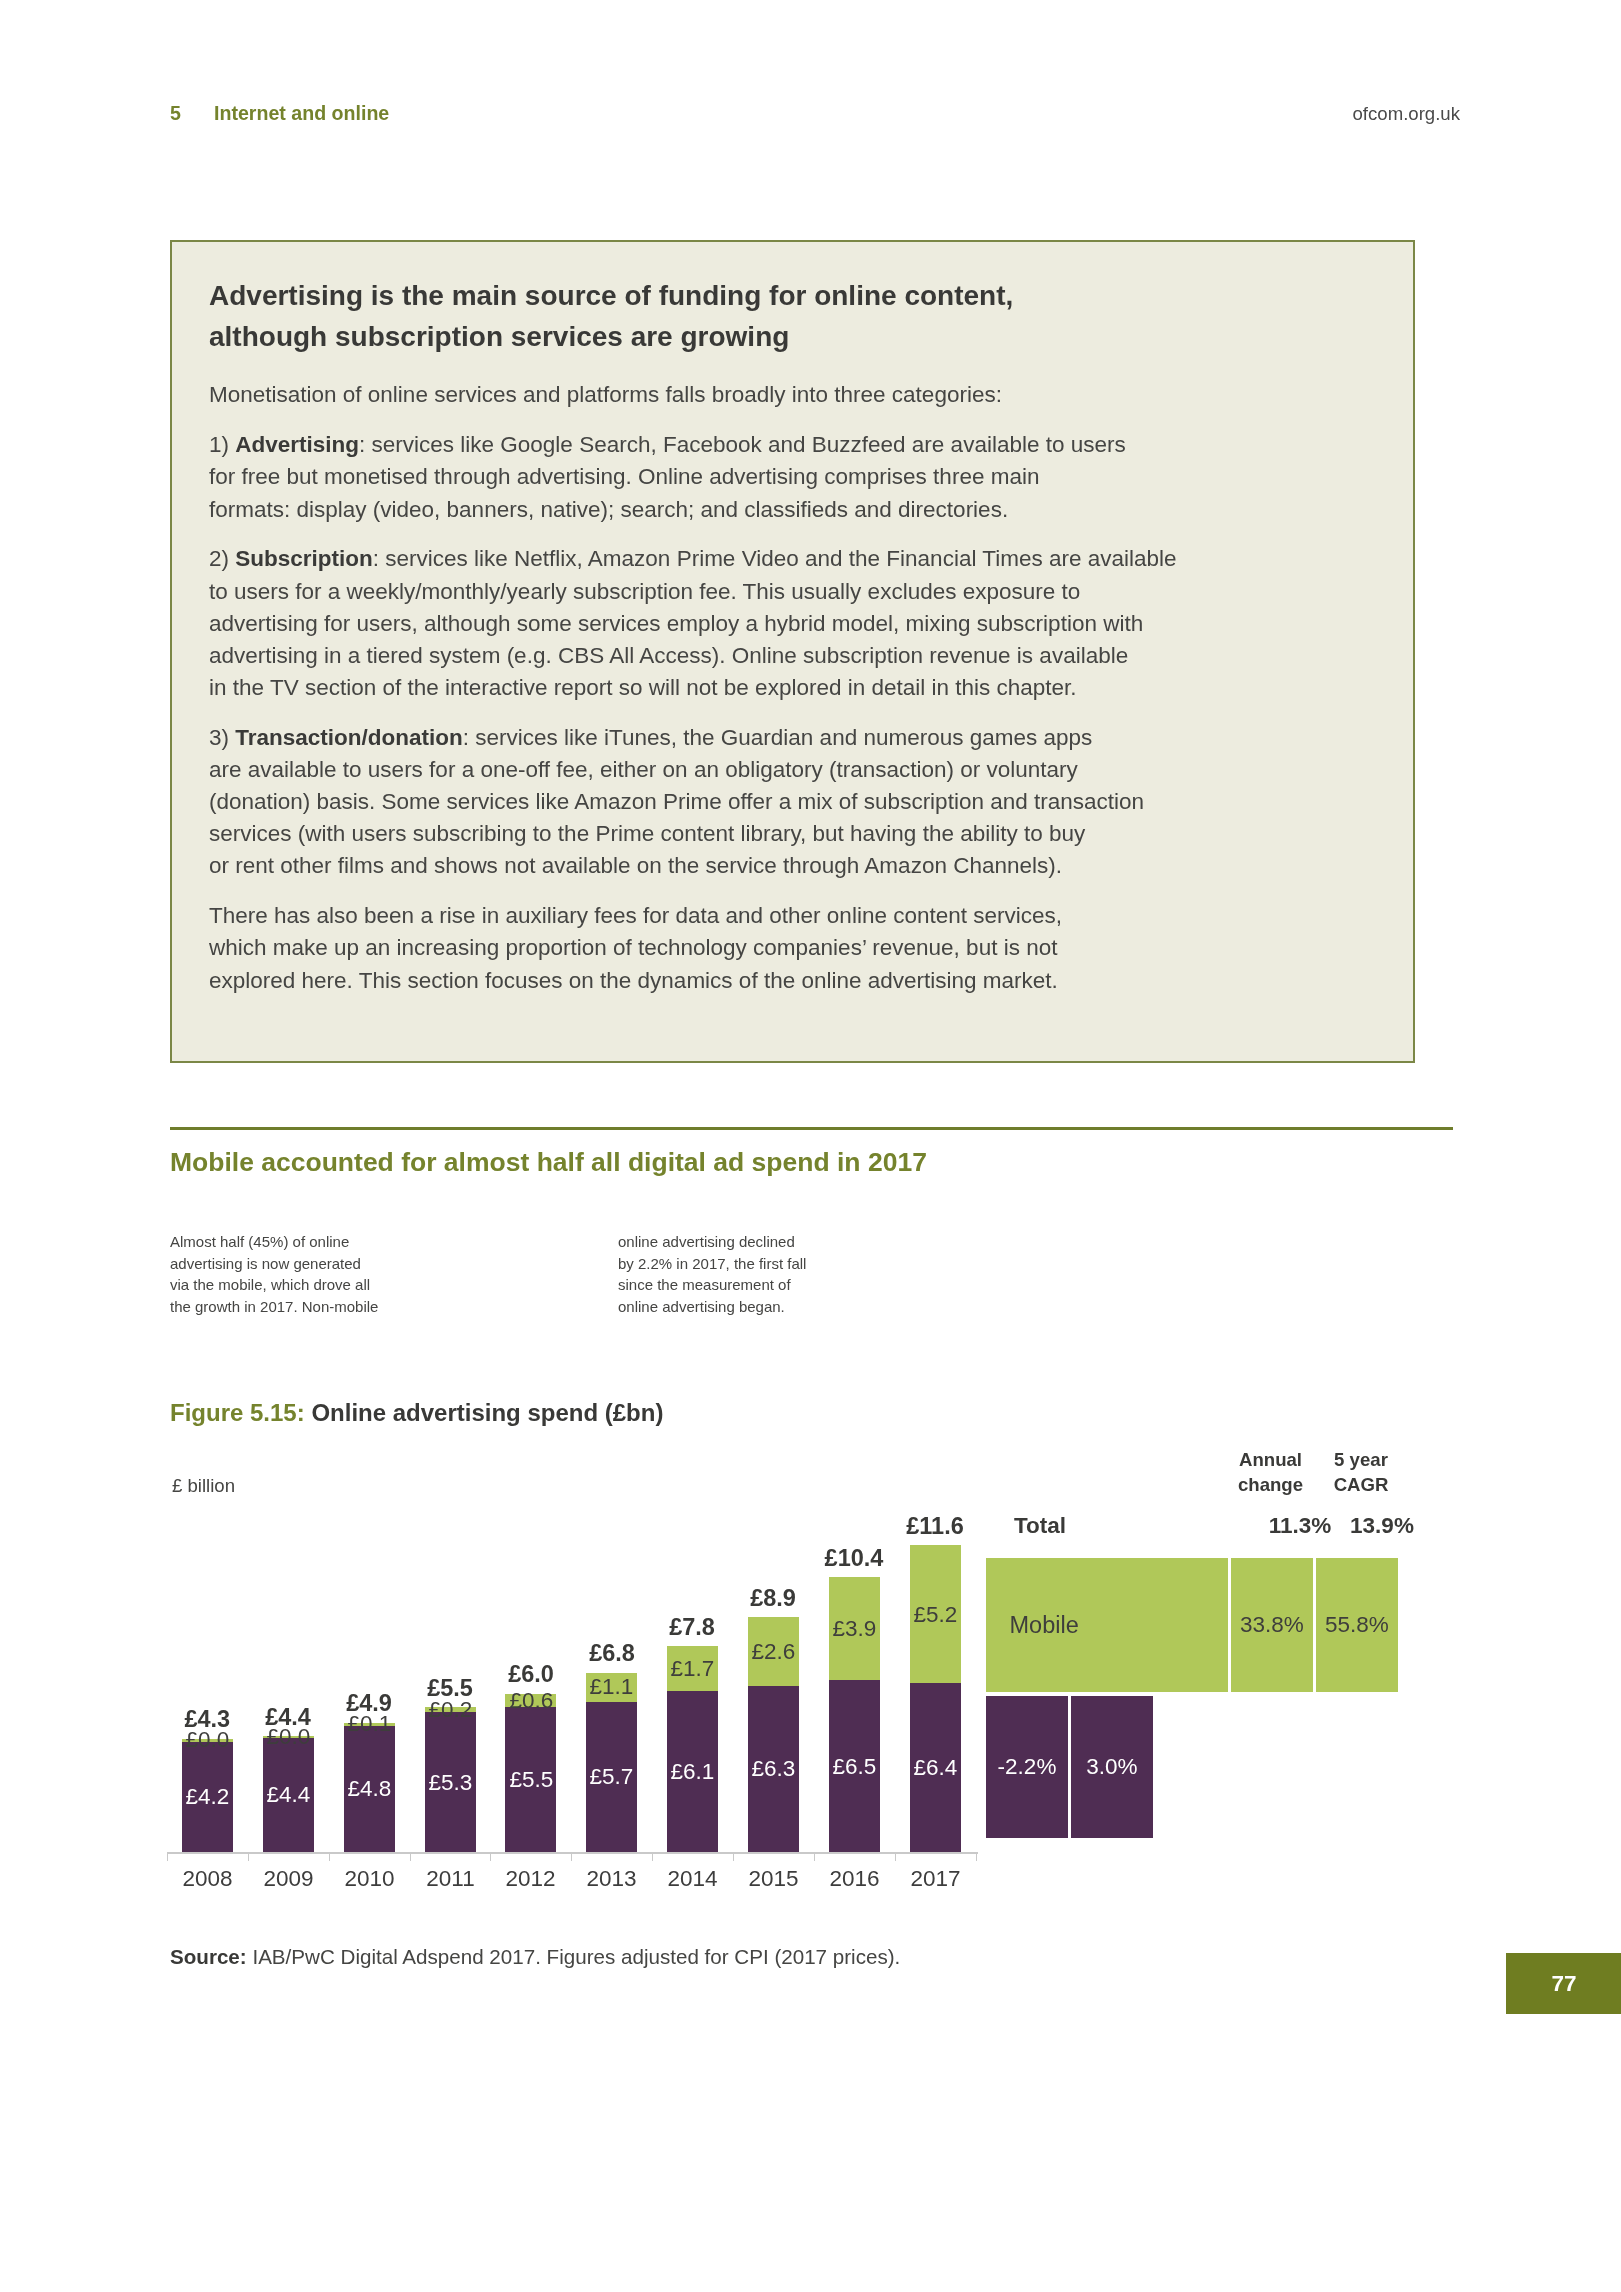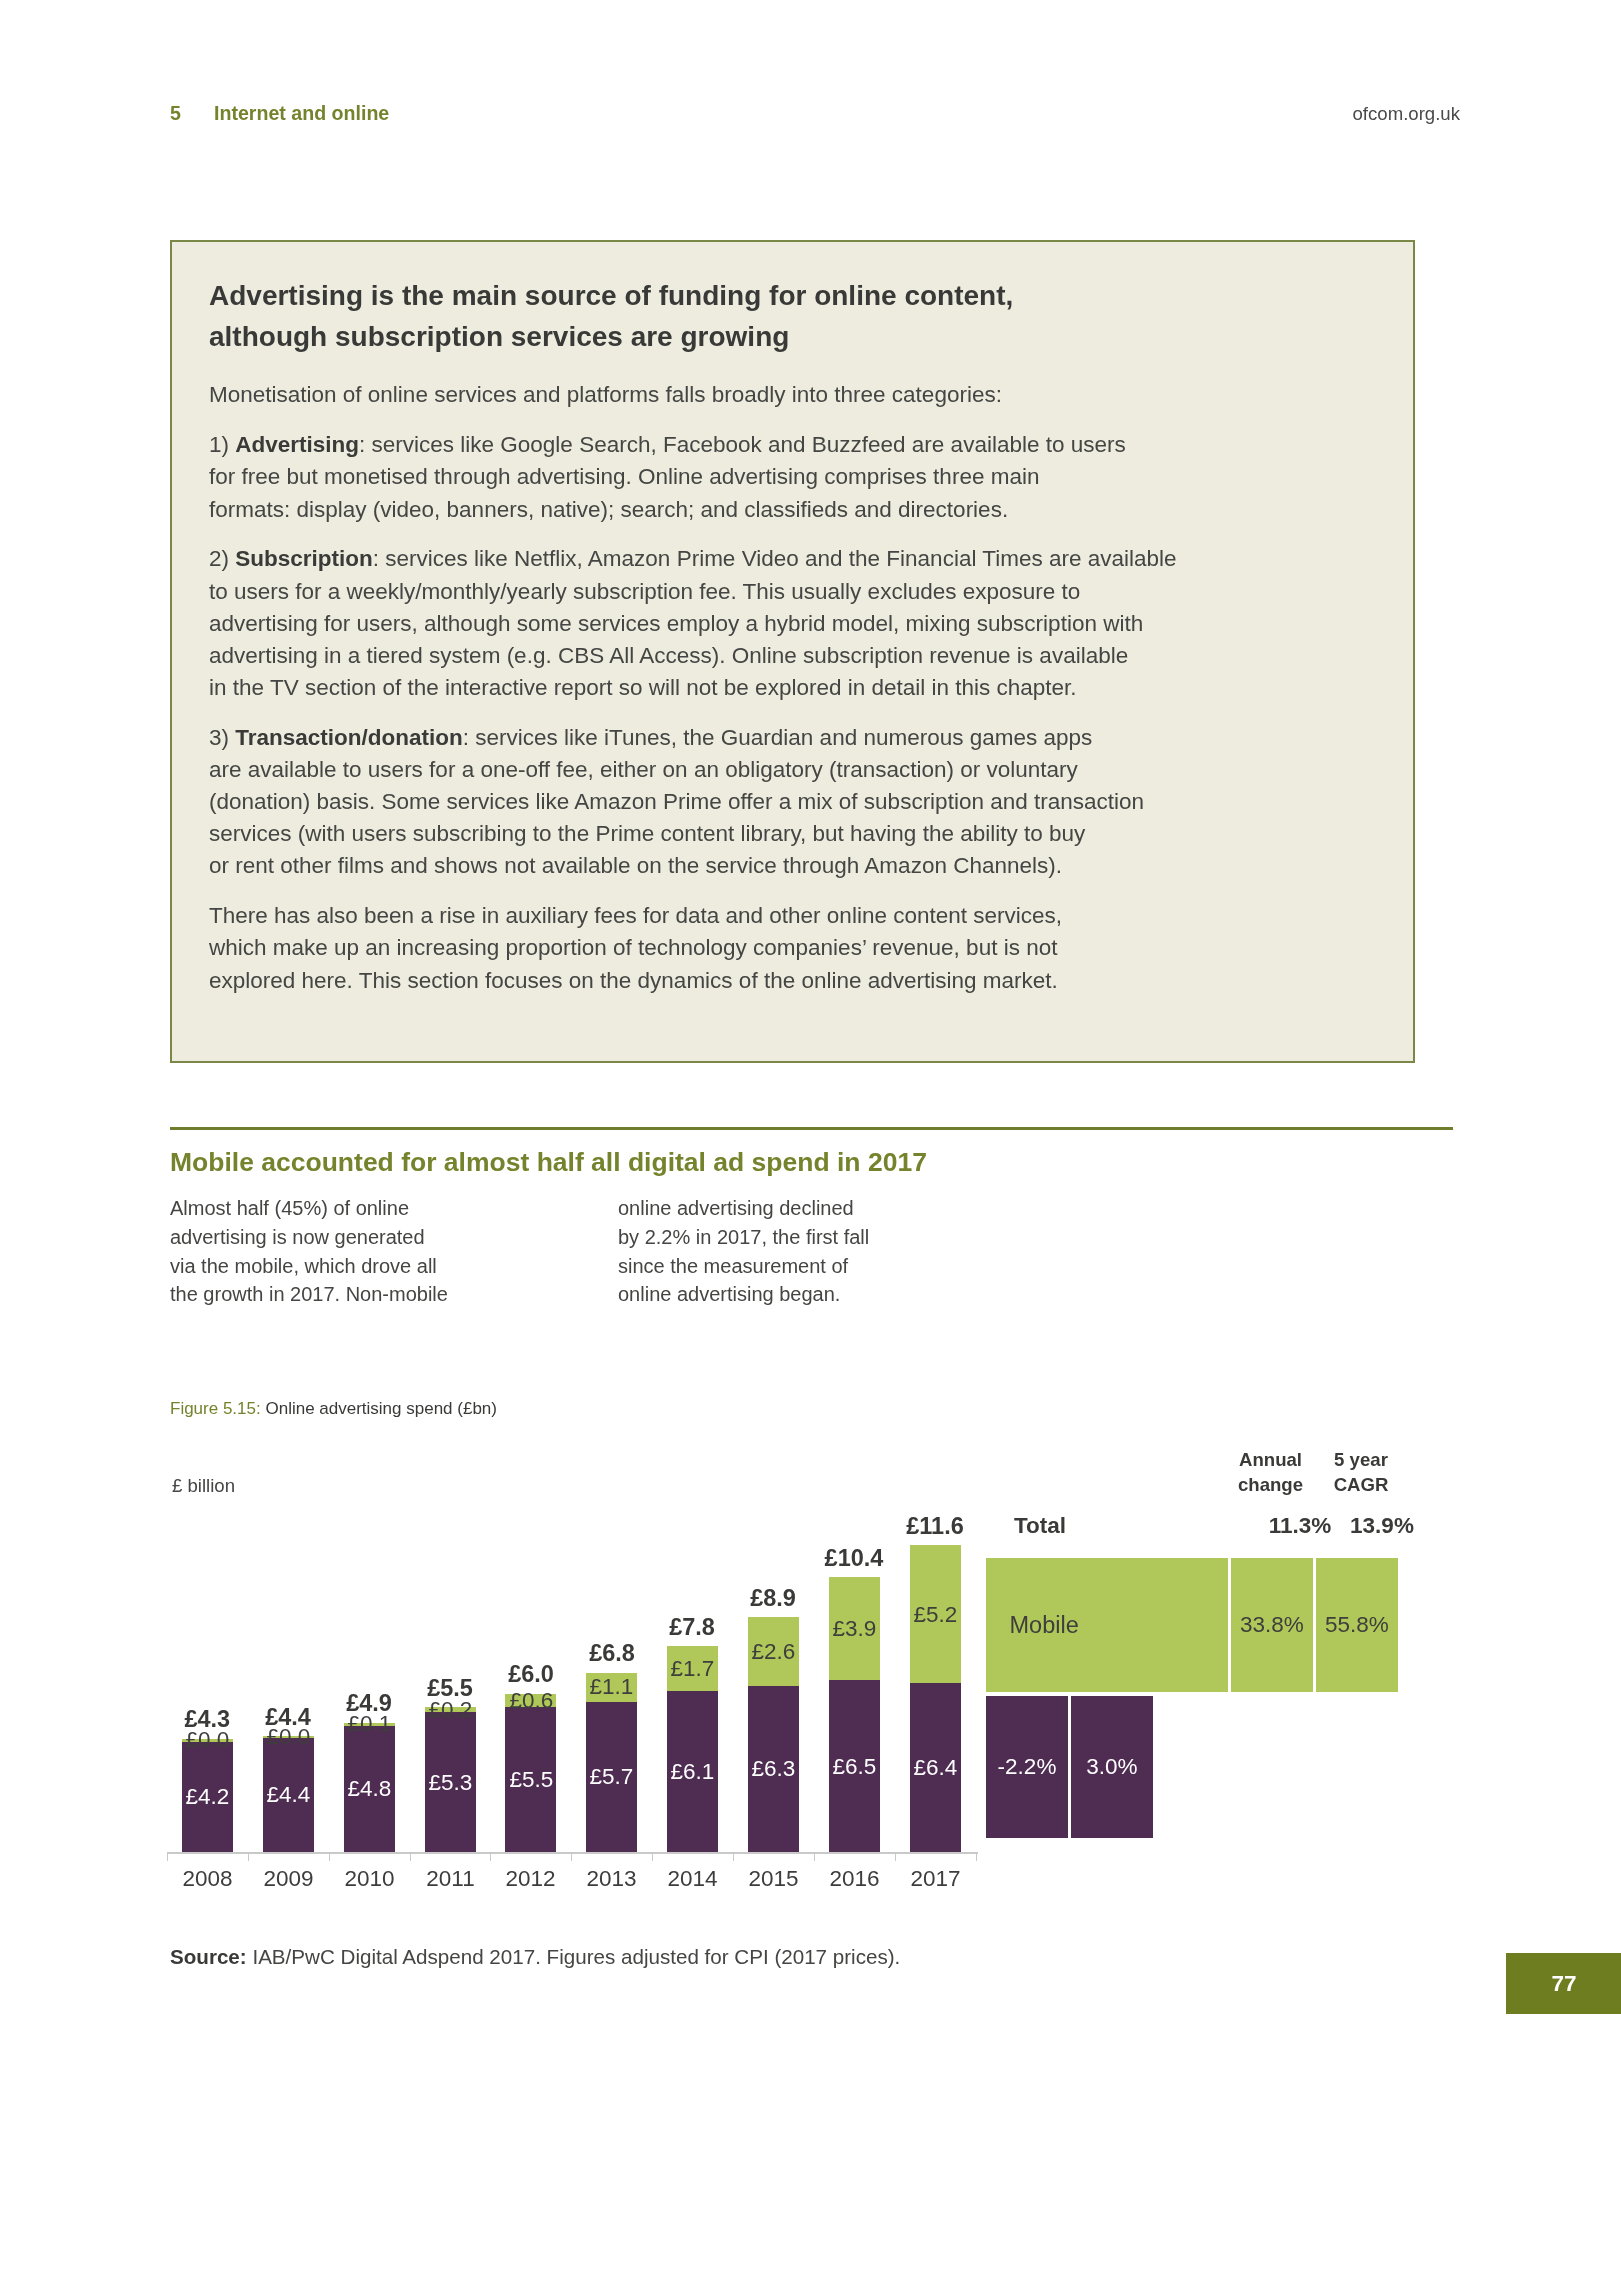--- a/index.html
+++ b/index.html
@@ -26,26 +26,26 @@
     background:#edecdf;border:2px solid #7b8746;
     padding:33px 37px;
   }
   .box-title{font-size:28px;font-weight:bold;color:#393937;line-height:1.48;margin:0 0 21.6px 0;white-space:pre-line;}
   .box-para{font-size:22.5px;color:#454543;line-height:1.43;margin:0 0 17.6px 0;white-space:pre-line;max-width:1166px;}
   .box-para .b{color:#3a3a38;}
 
   
   .section-rule{left:170px;top:1127px;width:1283px;height:2.9px;background:#6f7d2c;}
   .section-heading{left:170px;top:1147px;font-size:26.5px;font-weight:bold;color:#75832d;width:1274px;}
-  .col-text{top:1194px;width:392px;font-size:20px;line-height:1.44;color:#454543;}
+  .col-text{top:1231px;width:392px;font-size:15px;line-height:1.44;color:#454543;}
   .col-1{left:170px;}
   .col-2{left:618px;}
 
   
-  .figure-caption{left:170px;top:1399px;font-size:17px;font-weight:normal;}
+  .figure-caption{left:170px;top:1399px;font-size:24px;font-weight:bold;}
   .figure-label{color:#75832d;}
   .figure-title{color:#393937;}
 
   .axis-unit-label{left:172px;top:1475px;font-size:18.6px;color:#454543;}
 
   
   .chart-plot{left:167px;top:1431px;width:828px;height:466px;}
   .chart-plot div{position:absolute;}
   .bar-total-label{font-size:23.5px;font-weight:bold;color:#3a3a38;text-align:center;height:27.4px;line-height:27.4px;}
   .bar-seg-label{font-size:22.5px;color:#3e3e3c;text-align:center;height:27.4px;line-height:27.4px;}

